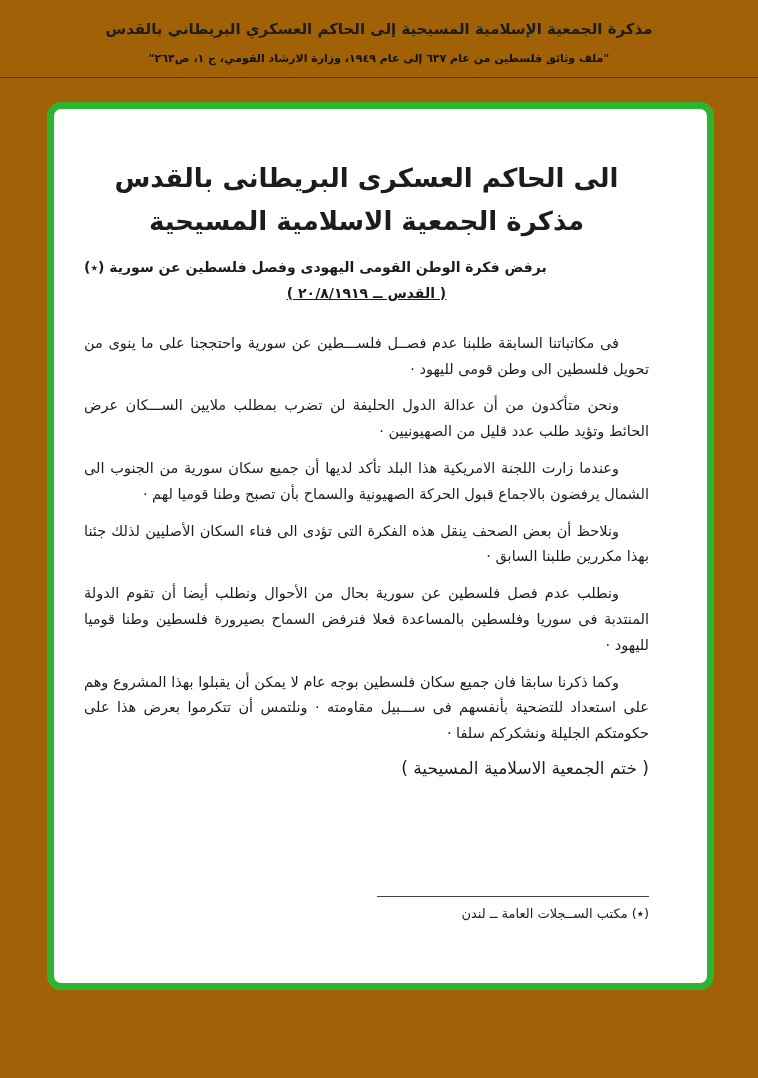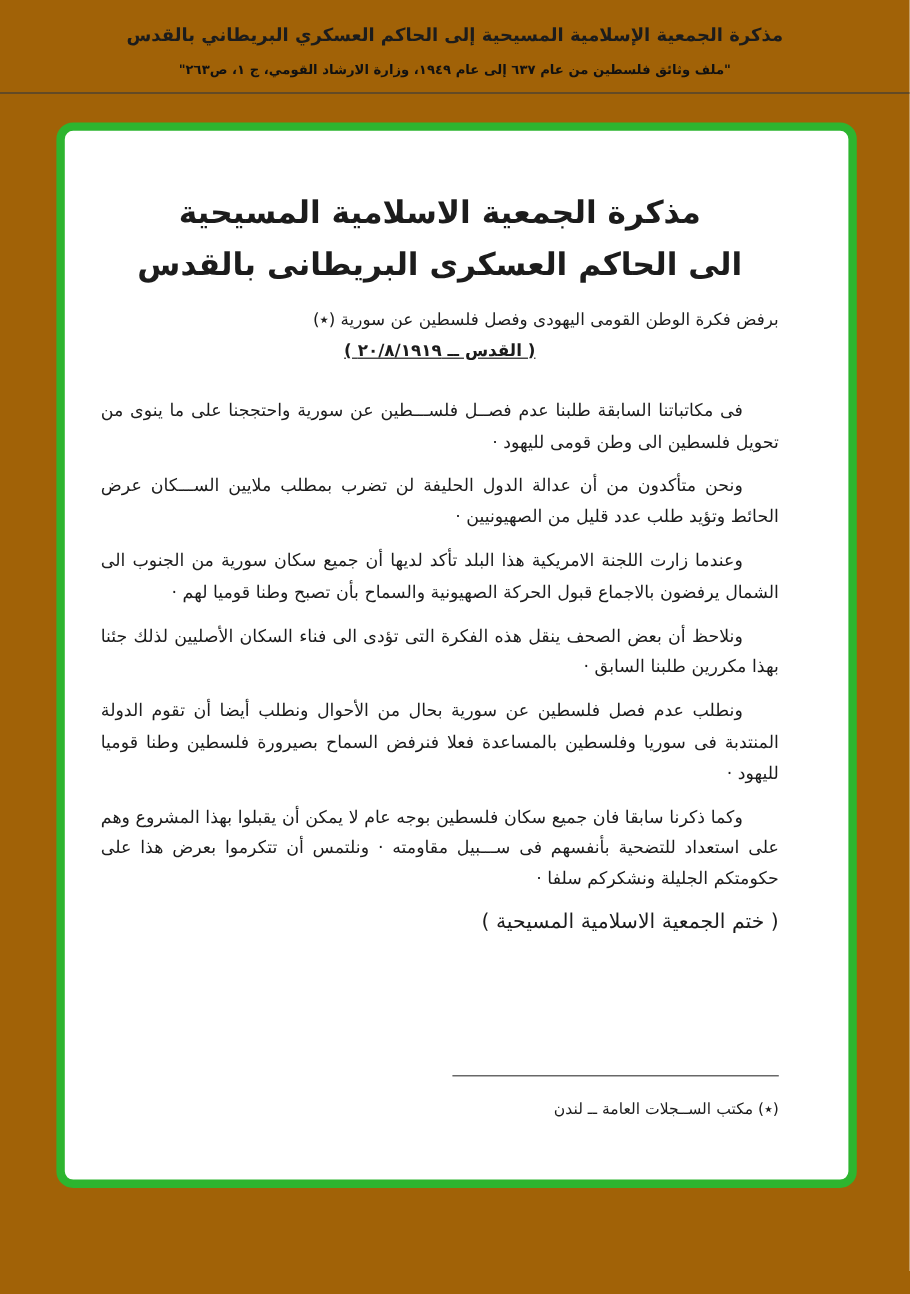--- a/index.html
+++ b/index.html
@@ -21,58 +21,58 @@
   .doc-frame {
     position:absolute; left:47px; top:102px; width:667px; height:888px;
     border:7px solid var(--frame-green); border-radius:14px; background:#fff;
   }
   .doc-content { direction:rtl; padding:48px 58px 0 30px; }
 
   .doc-title {
     font-size:26px; font-weight:bold; text-align:center; line-height:1.65;
   }
   .doc-subject {
-    margin-top:16px; text-align:right; font-weight:normal; font-size:14px;
+    margin-top:16px; text-align:left; font-weight:bold; font-size:14px;
   }
   .doc-dateline {
     margin-top:10px; text-align:center; font-weight:bold; font-size:14px;text-decoration:underline;
   }
 
   .doc-paragraphs { margin-top:30px; font-size:14.5px; line-height:1.78; }
   .doc-paragraphs p {
     text-align:justify; text-indent:30px; margin-bottom:11px;
   }
 
   .doc-closing {
     font-size:17px; margin-top:4px; text-align:right; padding-left:60px;
     direction:rtl;
   }
 
   .doc-footnote {
     width:272px; margin:118px 0 0 auto; direction:rtl; text-align:right;
-    border-top:1.2px solid #444; padding-top:20px; font-size:13px;
+    border-top:1.2px solid #444; padding-top:9px; font-size:13px;
   }
 </style>
 </head>
 <body>
 
 <div class="page">
 
   <header class="header">
     <div class="header-title">مذكرة الجمعية الإسلامية المسيحية إلى الحاكم العسكري البريطاني بالقدس</div>
     <div class="header-source">"ملف وثائق فلسطين من عام ٦٣٧ إلى عام ١٩٤٩، وزارة الارشاد القومي، ج ١، ص٢٦٣"</div>
   </header>
 
   <hr class="header-rule">
 
   <div class="doc-frame">
     <div class="doc-content">
 
+      <div class="doc-title">الى الحاكم العسكرى البريطانى بالقدس</div>
       <div class="doc-title">مذكرة الجمعية الاسلامية المسيحية</div>
-      <div class="doc-title">الى الحاكم العسكرى البريطانى بالقدس</div>
 
       <div class="doc-subject">برفض فكرة الوطن القومى اليهودى وفصل فلسطين عن سورية (٭)</div>
 
       <div class="doc-dateline">( القدس ــ ٢٠/٨/١٩١٩ )</div>
 
       <div class="doc-paragraphs">
         <p>فى مكاتباتنا السابقة طلبنا عدم فصــل فلســـطين عن سورية واحتججنا على ما ينوى من تحويل فلسطين الى وطن قومى لليهود ·</p>
         <p>ونحن متأكدون من أن عدالة الدول الحليفة لن تضرب بمطلب ملايين الســـكان عرض الحائط وتؤيد طلب عدد قليل من الصهيونيين ·</p>
         <p>وعندما زارت اللجنة الامريكية هذا البلد تأكد لديها أن جميع سكان سورية من الجنوب الى الشمال يرفضون بالاجماع قبول الحركة الصهيونية والسماح بأن تصبح وطنا قوميا لهم ·</p>
         <p>ونلاحظ أن بعض الصحف ينقل هذه الفكرة التى تؤدى الى فناء السكان الأصليين لذلك جئنا بهذا مكررين طلبنا السابق ·</p>

